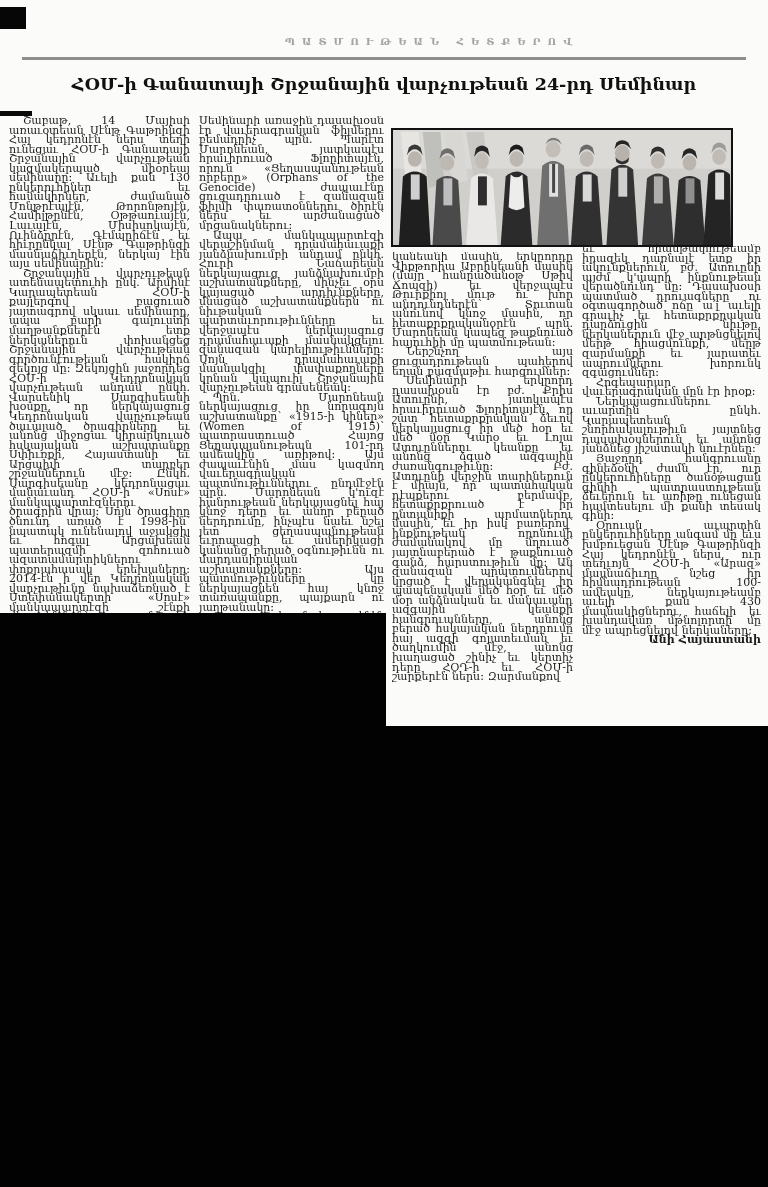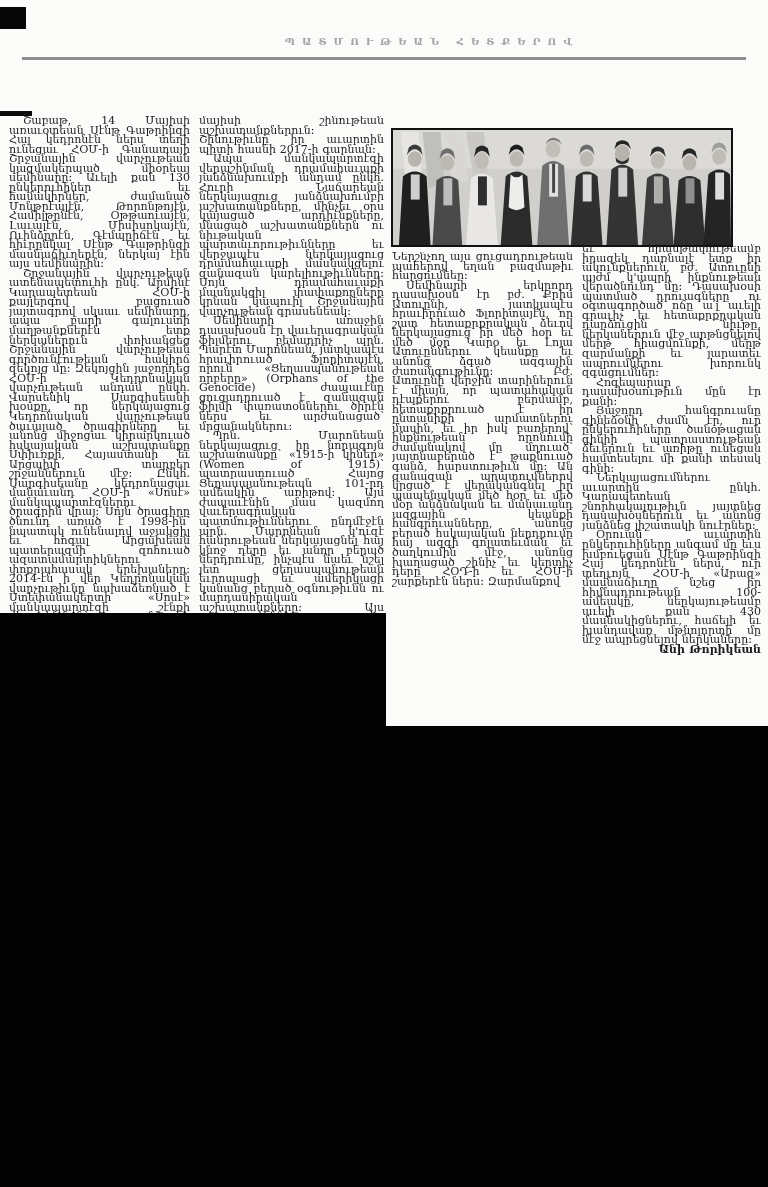--- a/index.html
+++ b/index.html
@@ -34,20 +34,21 @@
 <div class="canvas">
 
   <div class="page-top"></div>
   <div class="page-right"></div>
 
   <div class="scan-mark-tl"></div>
   <div class="scan-mark-left"></div>
 
   <div class="section-header">ՊԱՏՄՈՒԹԵԱՆ ՀԵՏՔԵՐՈՎ</div>
   <div class="header-rule"></div>
+  <div class="article-title">ՀՕՄ-ի Գանատայի Շրջանային վարչութեան 24-րդ Սեմինար</div>
 
   <div class="photo-frame">
     <svg viewBox="0 0 342 119" preserveAspectRatio="none">
       <rect x="0" y="0" width="342" height="119" fill="#d0cfcc"></rect>
       <rect x="0" y="0" width="342" height="40" fill="#dbdad7"></rect>
 
       <polygon points="8,2 26,2 30,60 14,66" fill="#e6e5e2"></polygon>
       <polygon points="30,2 48,2 52,55 36,60" fill="#bfbfbc"></polygon>
       <polygon points="52,2 70,2 76,52 60,56" fill="#d8d7d4"></polygon>
       <polygon points="74,2 92,2 96,48 82,52" fill="#c9c8c5"></polygon>
@@ -104,32 +105,32 @@
       <path d="M314 119 L319 46 q11 -10 22 0 L342 119 Z" fill="#242424"></path>
         <rect x="326" y="44" width="9" height="28" fill="#dcdcdb"></rect>
     </svg>
   </div>
 
   <div id="col1" class="col">
       <p>Շաբաթ, 14 Մայիսի առաւօտեան Սէնթ Գաթրինզի Հայ կեդրոնէն ներս տեղի ունեցաւ ՀՕՄ-ի Գանատայի Շրջանային վարչութեան կազմակերպած միօրեայ սեմինարը։ Աւելի քան 130 ընկերուհիներ եւ համակիրներ, ժամանած Մոնթրէալէն, Թորոնթոյէն, Համիլթընէն, Օթթաուայէն, Լաւալէն, Միսիսոկայէն, Ուինձըրէն, Գէմպրիճէն եւ հիւրընկալ Սէնթ Գաթրինզի մասնաճիւղերէն, ներկայ էին այս սեմինարին։</p>
       <p>Շրջանային վարչութեան ատենապետուհի ընկ. Արմինէ Կարապետեան ՀՕՄ-ի քայլերգով բացուած յայտագրով սկսաւ սեմինարը, ապա բարի գալուստի մաղթանքներէն ետք ներկաներուն փոխանցեց Շրջանային վարչութեան գործունէութեան հակիրճ զեկոյց մը։ Զեկոյցին յաջորդեց ՀՕՄ-ի Կեդրոնական վարչութեան անդամ ընկհ. Վարսենիկ Սարգիսեանի խօսքը, որ ներկայացուց Կեդրոնական վարչութեան ծաւալած ծրագիրները եւ անոնց միջոցաւ կիրարկուած հսկայական աշխատանքը Սփիւռքի, Հայաստանի եւ Արցախի տարբեր շրջաններուն մէջ։ Ընկհ. Սարգիսեանը կեդրոնացաւ մանաւանդ ՀՕՄ-ի «Սոսէ» մանկապարտէզներու ծրագրին վրայ։ Սոյն ծրագիրը ծնունդ առած է 1998-ին՝ նպատակ ունենալով աջակցիլ եւ հոգալ Արցախեան պատերազմի զոհուած ազատամարտիկներու փոքրահասակ երեխաները։ 2014-էն ի վեր Կեդրոնական վարչութիւնը նախաձեռնած է Ստեփանակերտի «Սոսէ» մանկապարտէզի շէնքի վերաշինման՝ նկատի ունենալով անոր վատ եւ վտանգաւոր վիճակը։ Զեկոյցին աւարտին ցուցադրուեցաւ տեսերիզ մը, ներկաները իրազեկ դարձնելու համար մանկապարտէզի առօրեային, շէնքի անցեալի վիճակին եւ ներկայի նոր հա-</p>
     </div>
   <div id="col2" class="col cont">
-      <p>մայիսի շինութեան աշխատանքներուն։ Շինութիւնը իր աւարտին պիտի հասնի 2017-ի գարնան։</p>
+      <p>Սեմինարի առաջին դասախօսն էր վաւերագրական ֆիլմերու բեմադրիչ պրն. Պարէտ Մարոնեան, յատկապէս հրաւիրուած Ֆլորիտայէն, որուն «Ցեղասպանութեան որբերը» (Orphans of the Genocide) ժապաւէնը ցուցադրուած է զանազան ֆիլմի փառատօններու ծիրէն ներս եւ արժանացած՝ մրցանակներու։</p>
       <p>Ապա մանկապարտէզի վերաշինման դրամահաւաքի յանձնախումբի անդամ ընկհ. Հուրի Նաճարեան ներկայացուց յանձնախումբի աշխատանքները, մինչեւ օրս կայացած արդիւնքները, մնացած աշխատանքներն ու նիւթական պարտաւորութիւնները եւ վերջապէս ներկայացուց դրամահաւաքի մասնակցելու զանազան կարելիութիւնները։ Սոյն դրամահաւաքի մասնակցիլ փափաքողները կրնան կապուիլ Շրջանային վարչութեան գրասենեակ։</p>
-      <p>Սեմինարի առաջին դասախօսն էր վաւերագրական ֆիլմերու բեմադրիչ պրն. Պարէտ Մարոնեան, յատկապէս հրաւիրուած Ֆլորիտայէն, որուն «Ցեղասպանութեան որբերը» (Orphans of the Genocide) ժապաւէնը ցուցադրուած է զանազան ֆիլմի փառատօններու ծիրէն ներս եւ արժանացած՝ մրցանակներու։</p>
       <p>Պրն. Մարոնեան ներկայացուց իր նորագոյն աշխատանքը՝ «1915-ի կիներ» (Women of 1915)՝ պատրաստուած Հայոց Ցեղասպանութեան 101-րդ ամեակին առիթով։ Այս ժապաւէնին մաս կազմող վաւերագրական պատմութիւններու ընդմէջէն պրն. Մարոնեան կ'ուզէ հանրութեան ներկայացնել հայ կնոջ դերը եւ անոր բերած ներդրումը, ինչպէս նաեւ նշել յետ ցեղասպանութեան եւրոպացի եւ ամերիկացի կանանց բերած օգնութիւնն ու մարդասիրական աշխատանքները։ Այս պատմութիւնները կը ներկայացնեն հայ կնոջ տառապանքը, պայքարն ու յաղթանակը։</p>
       <p>Ցուցադրուեցան ժապաւէնէն 7 հատուածներ։ Առաջինը Օրորա Մարտի-</p>
     </div>
   <div id="col3" class="col cont">
+      <p>կանեանի մասին, երկրորդը Վիքթորիա Աբրիկեանի մասին (մայր հանրածանօթ Սթիվ Ճոպզի) եւ վերջապէս Թուրքիոյ մութ ու խոր անդունդներէն՝ Տուտան անունով կնոջ մասին, որ հետաքրքրականօրէն պրն. Մարոնեան կապեց թաքնուած հայուհիի մը պատմութեան։</p>
       <p>Ներշնչող այս ցուցադրութեան պահերով եղան բազմաթիւ հարցումներ։</p>
       <p>Սեմինարի երկրորդ դասախօսն էր բժ. Քրիս Ատուընի, յատկապէս հրաւիրուած Ֆլորիտայէն, որ շատ հետաքրքրական ձեւով ներկայացուց իր մեծ հօր եւ մեծ մօր Կարօ եւ Լոյա Ատուըններու կեանքը եւ անոնց ձգած ազգային ժառանգութիւնը։ Բժ. Ատուընի վերջին տարիներուն է միայն, որ պատահական դէպքերու բերմամբ, հետաքրքրուած է իր ընտանիքի արմատներու մասին, եւ իր իսկ բառերով՝ ինքնութեան որոնումի ժամանակով մը մղուած՝ յայտնաբերած է թաքնուած գանձ, հարստութիւն մը։ Ան զանազան պրպտումներով կրցած է վերականգնել իր պապենական մեծ հօր եւ մեծ մօր անձնական եւ մանաւանդ ազգային կեանքի հանգրուանները, անոնց բերած հսկայական ներդրումը հայ ազգի գոյատեւման եւ ծաղկումին մէջ, անոնց խաղացած շինիչ եւ կերտիչ դերը ՀՕԴ-ի եւ ՀՕՄ-ի շարքերէն ներս։ Զարմանքով</p>
     </div>
   <div id="col4" class="col cont">
   <p>եւ հիասթափութեամբ իրազեկ դառնալէ ետք իր ակունքներուն, բժ. Ատուընի այժմ կ'ապրի ինքնութեան վերածնունդ մը։ Դասախօսի պատմած դրուագները ու օգտագործած ոճը ա՛լ աւելի գրաւիչ եւ հետաքրքրական դարձուցին նիւթը, ներկաներուն մէջ արթնցնելով մերթ հիացմունքի, մերթ զարմանքի եւ յարատեւ ապրումներու խորունկ զգացումներ։</p>
-      <p>Հոգեպարար դասախօսութիւն մըն էր քանի։</p>
+      <p>Հոգեպարար վաւերագրական մըն էր իրօք։</p>
+      <p>Ներկայացումներու աւարտին ընկհ. Կարապետեան շնորհակալութիւն յայտնեց դասախօսներուն եւ անոնց յանձնեց յիշատակի նուէրներ։</p>
       <p>Յաջորդ հանգրուանը գինեձօնի ժամն էր, ուր ընկերուհիները ծանօթացան գինիի պատրաստութեան ձեւերուն եւ առիթը ունեցան համտեսելու մի քանի տեսակ գինի։</p>
-      <p>Ներկայացումներու աւարտին ընկհ. Կարապետեան շնորհակալութիւն յայտնեց դասախօսներուն եւ անոնց յանձնեց յիշատակի նուէրներ։</p>
       <p>Օրուան աւարտին ընկերուհիները անգամ մը եւս խմբուեցան Սէնթ Գաթրինզի Հայ կեդրոնէն ներս, ուր տեղւոյն ՀՕՄ-ի «Արազ» մասնաճիւղը նշեց իր հիմնադրութեան 100-ամեակը, ներկայութեամբ աւելի քան 430 մասնակիցներու, հաճելի եւ խանդավառ մթնոլորտի մը մէջ ապրեցնելով ներկաները։</p>
-      <p class="signature">Անի Թորիկեան</p>
+      <p class="signature">Անի Հայաստանի</p>
     </div>
 
 </div>
 
 </body></html>

